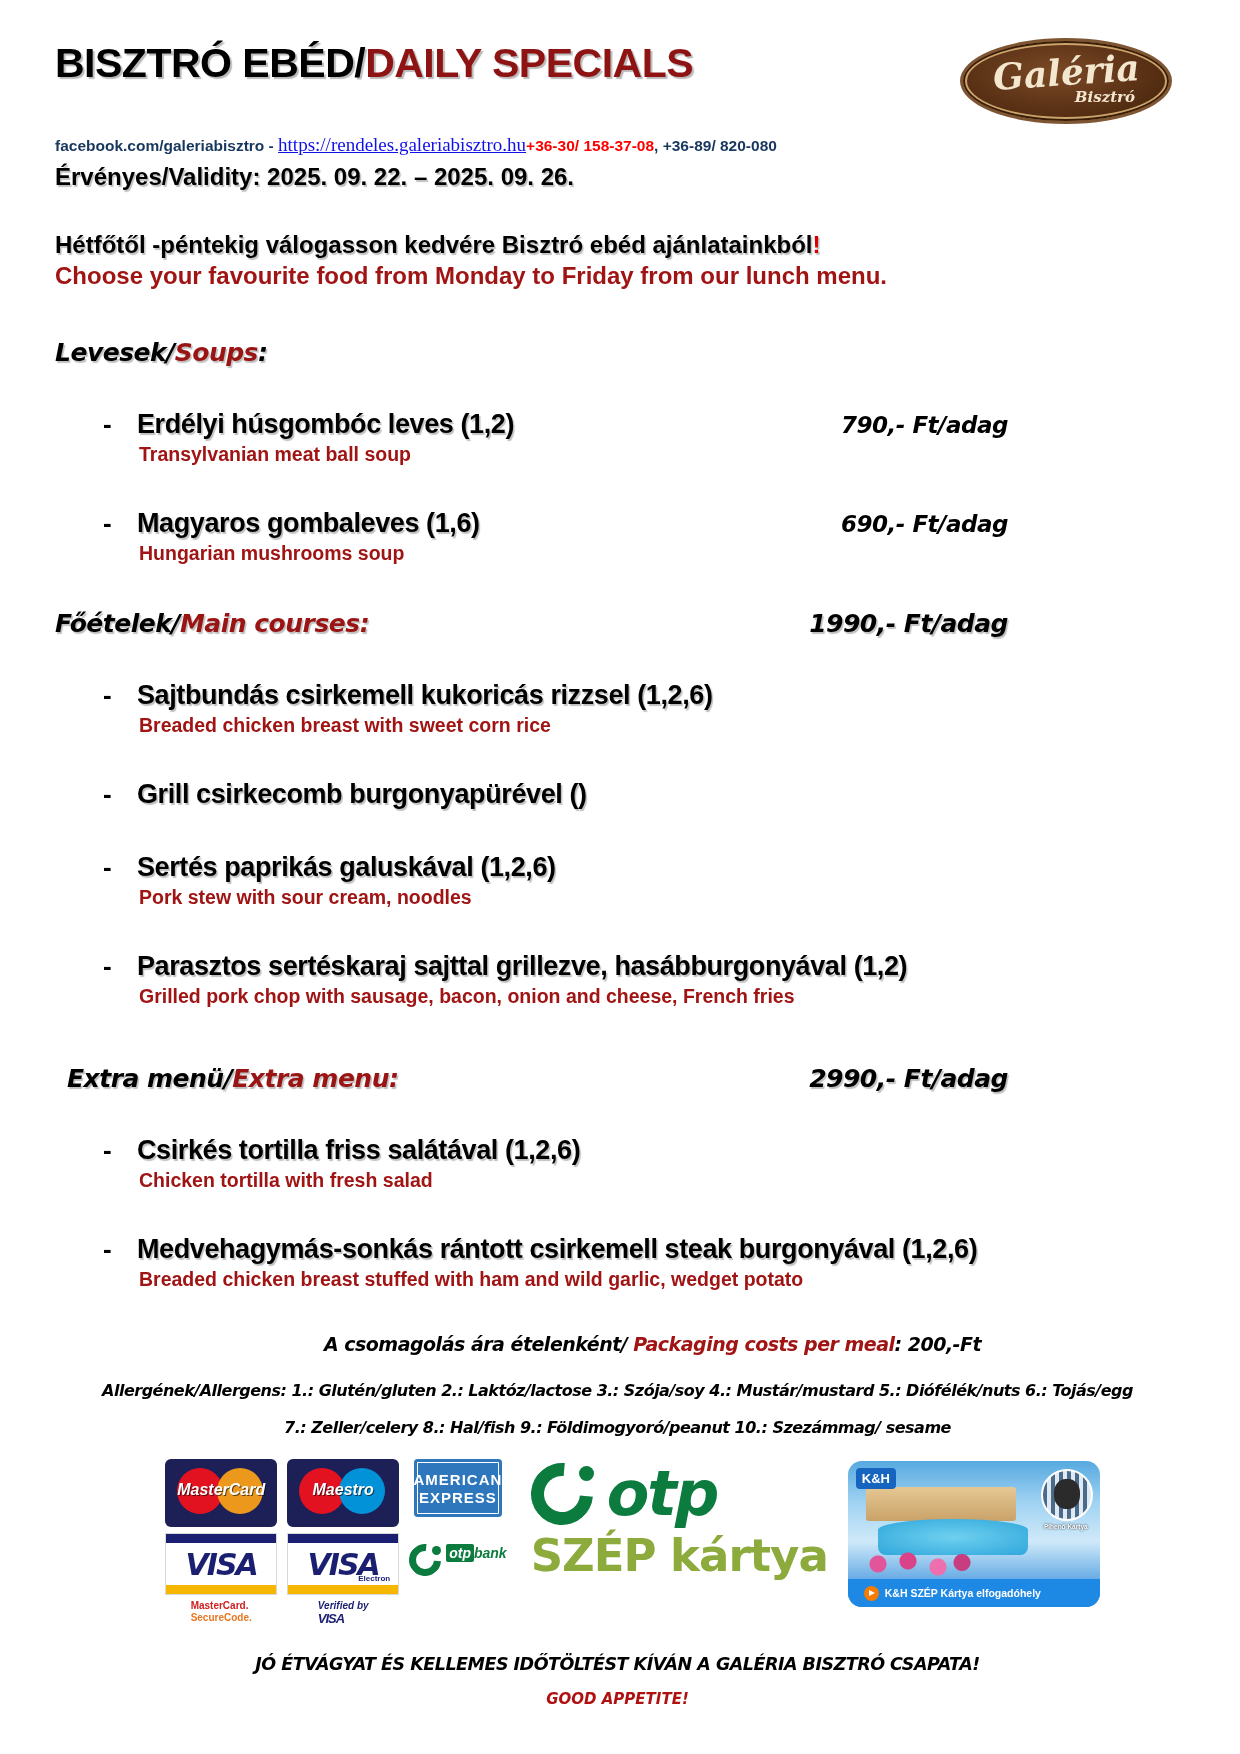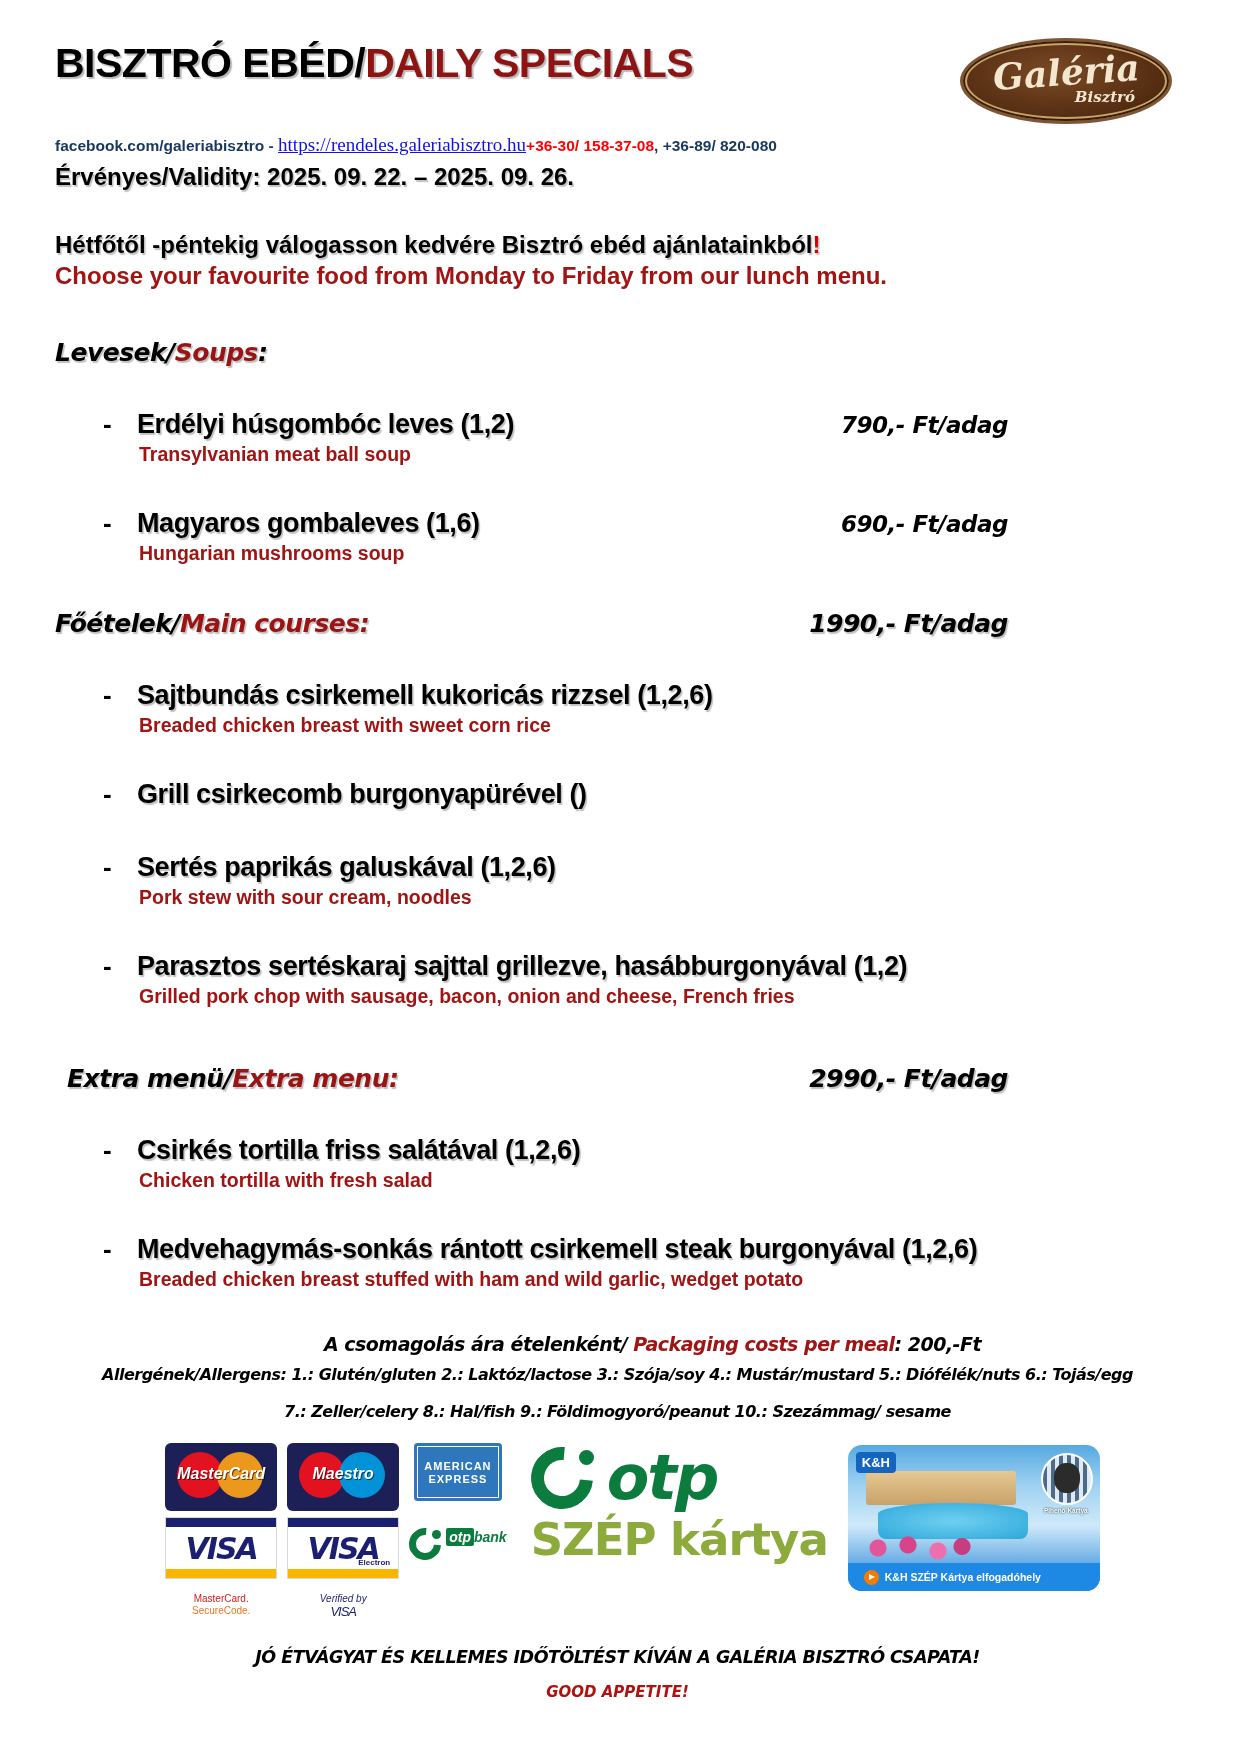--- a/index.html
+++ b/index.html
@@ -56,50 +56,50 @@
   .item-name { font-size:27px; font-weight:bold; letter-spacing:-0.4px; white-space:nowrap;
     text-shadow:1.5px 1.5px 1px rgba(130,130,130,.5); }
   .item-price { margin-left:auto; font-style:italic; font-weight:bold; font-size:23px;
     font-family:"DejaVu Sans", sans-serif; letter-spacing:-0.5px; padding-left:20px; }
   .item-sub { padding-left:84px; color:#A01414; font-weight:bold; font-size:19.5px; margin-top:3px; }
   
   .packaging { text-align:center; padding-left:70px; font-style:italic; font-weight:bold;
     font-size:19px; margin-top:42px; font-family:"DejaVu Sans", sans-serif; letter-spacing:-0.5px; }
   .packaging .red { color:#A01414; }
   .allergens { text-align:center; font-style:italic; font-weight:bold; font-size:16px;
-    margin-top:10px; font-family:"DejaVu Sans", sans-serif; letter-spacing:-0.5px; }
+    margin-top:26px; font-family:"DejaVu Sans", sans-serif; letter-spacing:-0.5px; }
   .allergens.l2 { margin-top:18px; }
   
   .payments { display:flex; justify-content:center; align-items:flex-start; gap:10px;
     margin-top:22px; margin-left:30px; }
   .pay-col { display:flex; flex-direction:column; align-items:center; }
   .tile { width:112px; height:68px; border-radius:6px; position:relative; overflow:hidden; }
   .dark-tile { background:#1C2057; }
   .circ { position:absolute; width:46px; height:46px; border-radius:50%; top:9px; }
   .c-red { left:12px; background:#E21221; }
   .c-orange { left:52px; background:#F79F1A; opacity:.95; }
   .c-blue { left:52px; background:#0099DF; opacity:.95; }
   .card-word { position:absolute; left:0; right:0; top:22px; text-align:center; color:#fff;
     font-style:italic; font-weight:bold; font-size:16px; text-shadow:1px 1px 0 rgba(0,0,0,.6); }
   .visa-tile { width:112px; height:62px; background:#fff; border:1px solid #d8d8d8; margin-top:6px;
     position:relative; display:flex; align-items:center; justify-content:center; }
   .visa-tile::before { content:""; position:absolute; top:0; left:0; right:0; height:9px; background:#1A1F71; }
   .visa-tile::after  { content:""; position:absolute; bottom:0; left:0; right:0; height:9px; background:#F7B600; }
   .visa-word { color:#1A1F71; font-size:30px; font-weight:bold; font-style:italic;
     letter-spacing:-2px; font-family:"DejaVu Sans", sans-serif; }
   .electron { position:absolute; bottom:11px; right:8px; font-size:8px; color:#1A1F71; font-weight:bold; }
-  .tiny-label { margin-top:14px; text-align:center; font-size:10px; font-weight:normal; line-height:1.15; }
+  .tiny-label { margin-top:5px; text-align:left; font-size:10px; font-weight:bold; line-height:1.15; }
   .securecode .l1 { color:#D02020; display:block; }
   .securecode .l2 { color:#E87722; display:block; }
   .verified .l1 { color:#1A1F71; display:block; font-style:italic; }
   .verified .l2 { color:#1A1F71; display:block; font-size:13px; font-style:italic; letter-spacing:-1px; }
   .amex-tile { width:88px; height:58px; background:#2E77BC; border-radius:4px;
     box-shadow: inset 0 0 0 3px #2E77BC, inset 0 0 0 4px #fff;
     display:flex; flex-direction:column; align-items:center; justify-content:center; gap:1px; }
-  .amex-line { color:#fff; font-weight:bold; font-size:11px; letter-spacing:1px; }
+  .amex-line { color:#fff; font-weight:bold; font-size:15px; letter-spacing:1px; }
   .otpbank-row { display:flex; align-items:flex-start; gap:5px; margin-top:27px; }
   .otp-mark { position:relative; width:32px; height:32px; flex-shrink:0; }
   .otp-ring { position:absolute; inset:0; border-radius:50%; border:7px solid #0B7B3E;
     border-right-color:transparent; transform:rotate(-40deg); }
   .otp-dot { position:absolute; right:0; top:2px; width:9px; height:9px; border-radius:50%; background:#0B7B3E; }
   .otpbank-word .otp { background:#0B7B3E; color:#fff; font-style:italic; font-weight:bold;
     font-size:14px; padding:1px 3px; border-radius:2px; }
   .otpbank-word .bank { color:#0B7B3E; font-style:italic; font-weight:bold; font-size:14px; }
   .otp-szep { display:flex; flex-direction:column; align-items:flex-start; margin:4px 10px 0 14px; }
   .otp-top { display:flex; align-items:center; gap:14px; }

